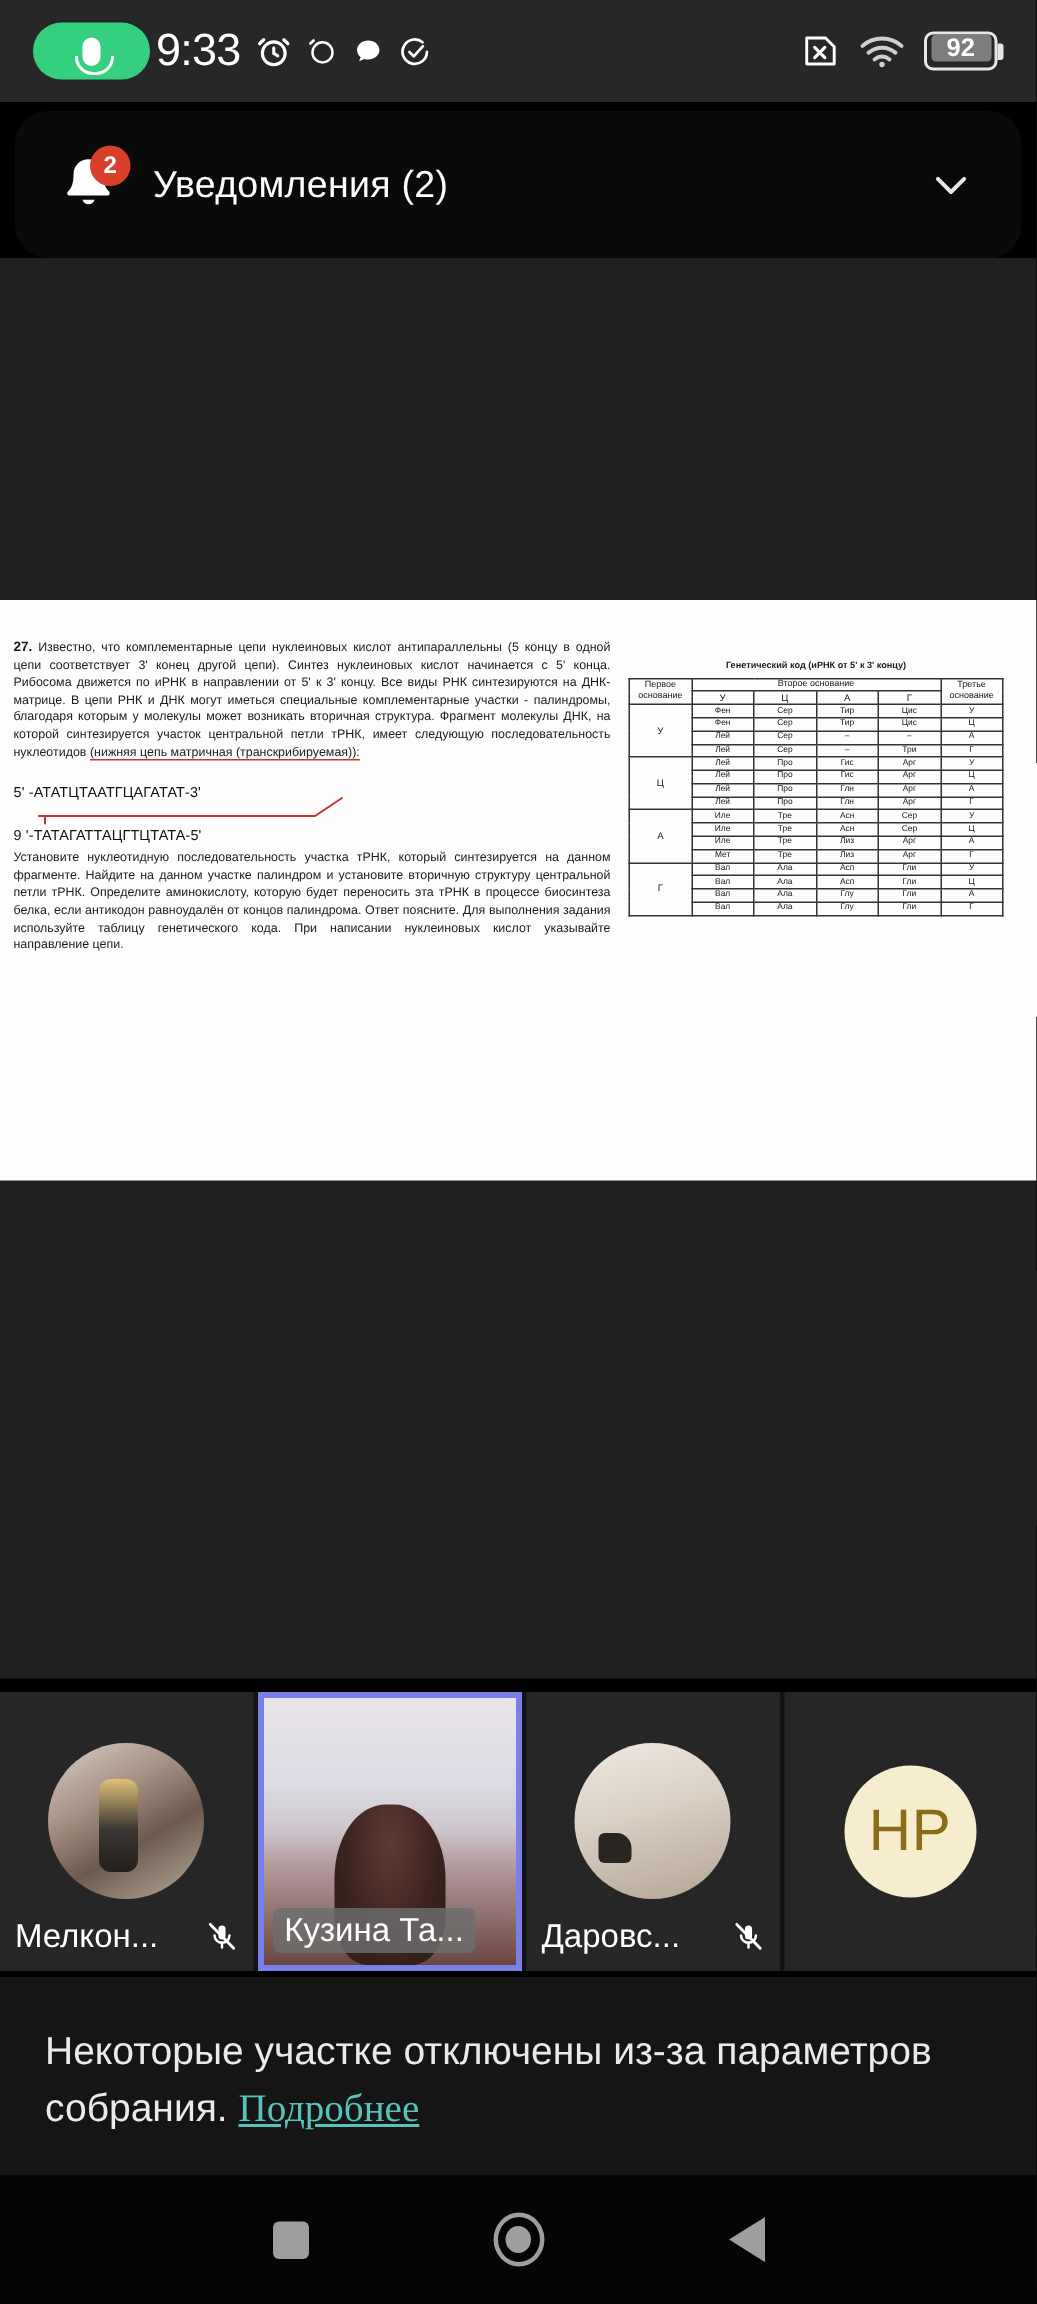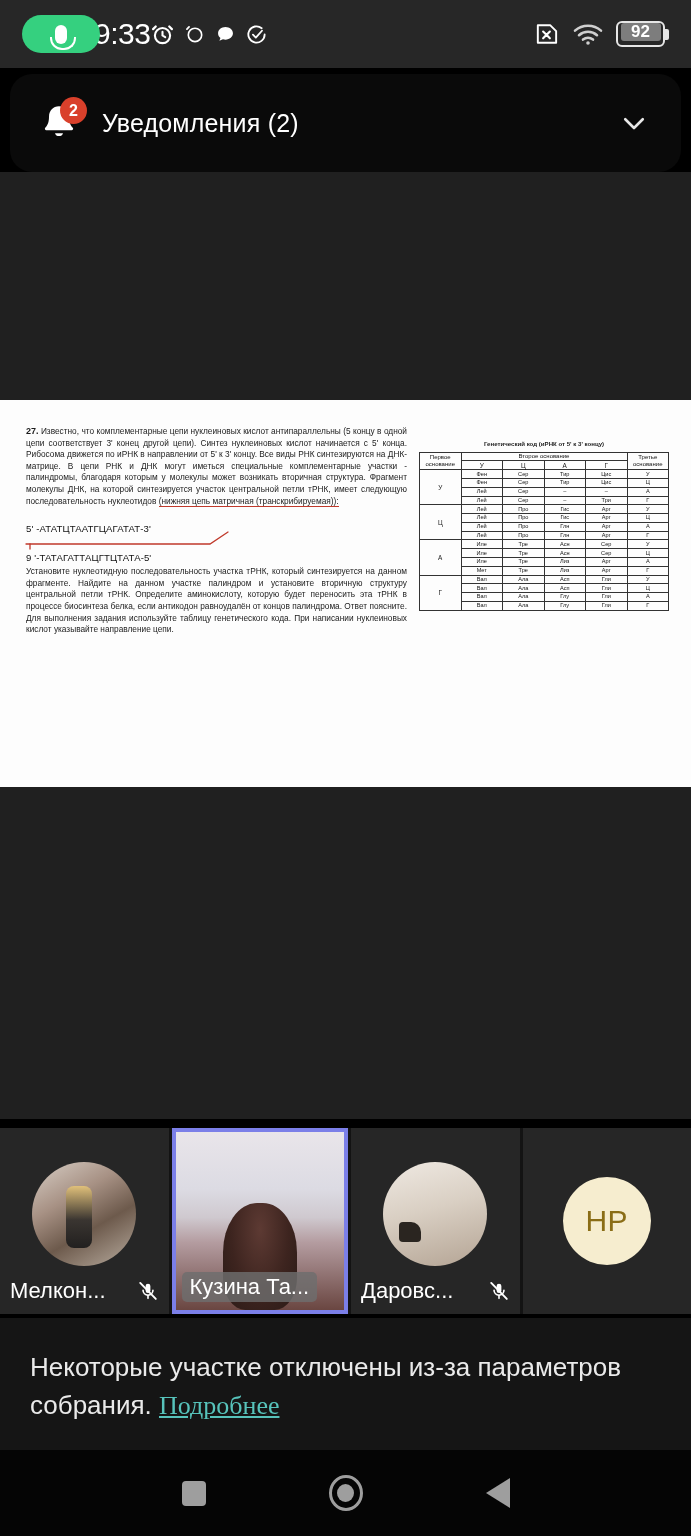--- a/index.html
+++ b/index.html
@@ -11,21 +11,21 @@
     position:relative;
   }
 
   
   .statusbar{
     position:absolute; top:0; left:0; width:691px; height:68px;
     background:#272727;
     display:flex; align-items:center; justify-content:space-between;
     padding:0 22px;
   }
-  .sb-left{ display:flex; align-items:center; position:relative; }
+  .sb-left{ display:flex; align-items:center; gap:10px; position:relative; }
   .mic-pill{
     width:78px; height:38px; border-radius:19px; background:#35d07f;
     display:flex; align-items:center; justify-content:center;
     position:relative; z-index:2;
   }
   .mic-glyph{ width:12px; height:19px; border-radius:6px; background:#fff; position:relative; }
   .mic-glyph::after{
     content:""; position:absolute; left:-5px; top:12px; width:22px; height:11px;
     border:2.2px solid #fff; border-top:none;
     border-radius:0 0 12px 12px;
@@ -51,21 +51,21 @@
   .chev{ width:30px; height:30px; margin-right:6px; }
 
   
   .stage{
     position:absolute; top:172px; left:0; width:691px; height:947px;
     background:#202020;
   }
   .doc{
     position:absolute; top:228px; left:0; width:691px; height:387px;
     background:#fdfdfd; color:#1b1b1b;
-    padding:26px 22px 0 26px;
+    padding:26px 22px 0 9px;
     font-size:8.3px; line-height:11.6px;
     text-align:justify;
   }
   .doc b{ font-weight:700; font-size:9px; }
   .doc .para{ margin:0; }
   .tablebox{
     float:right; width:250px; margin:12px 0 6px 12px;
   }
   .seq{
     font-weight:400; font-size:9.6px; line-height:12.5px; color:#111;
@@ -129,21 +129,21 @@
     border-radius:10px;
   }
   .av2::after{
     content:""; position:absolute; left:16px; top:60px; width:22px; height:20px;
     background:#2a2520; border-radius:4px 10px 4px 4px;
   }
   .avatar-initials{
     width:88px; height:88px; border-radius:50%;
     background:#f6edcf; color:#8a6d16;
     display:flex; align-items:center; justify-content:center;
-    font-size:30px; font-weight:500; letter-spacing:.5px;
+    font-size:39px; font-weight:500; letter-spacing:.5px;
   }
   .tile-name{
     position:absolute; bottom:10px; left:10px; right:10px;
     font-size:22px; white-space:nowrap; overflow:hidden;
     display:flex; align-items:center; justify-content:flex-start; gap:8px;
   }
   .tile.active .tile-name{
     left:6px; right:6px; bottom:8px;
     background:rgba(110,110,110,.82); border-radius:5px;
     padding:2px 8px; width:max-content; max-width:96%;

